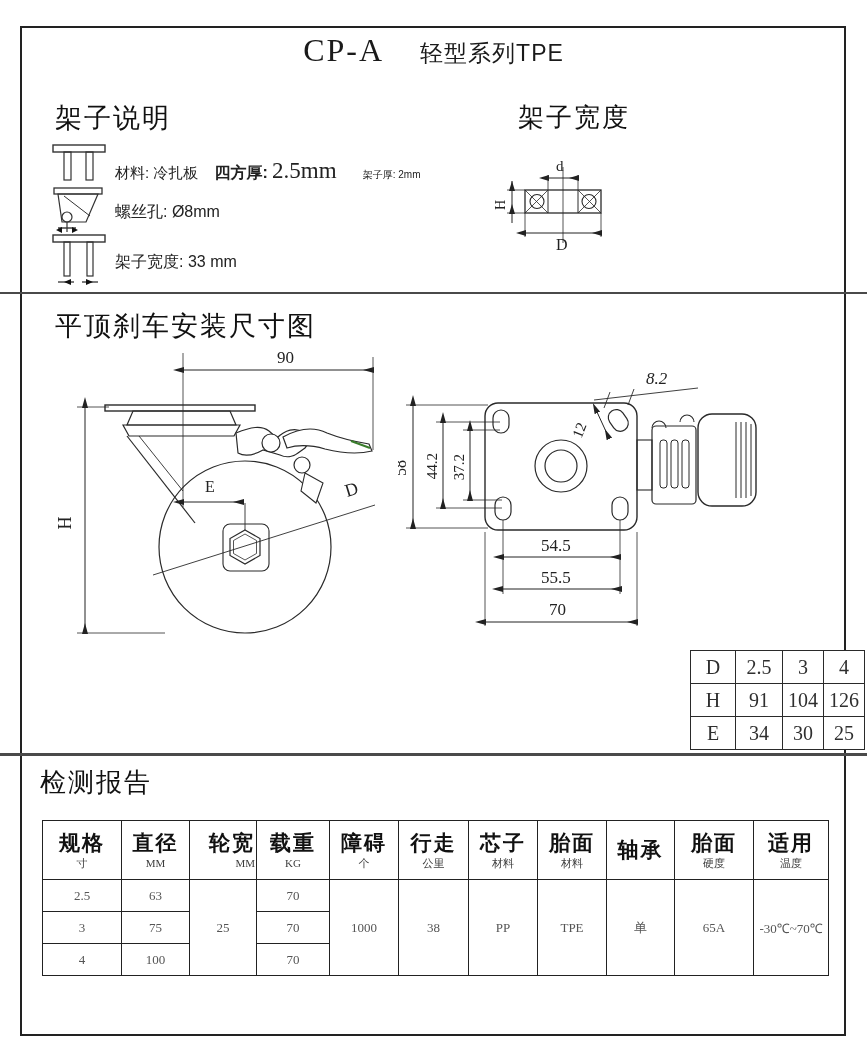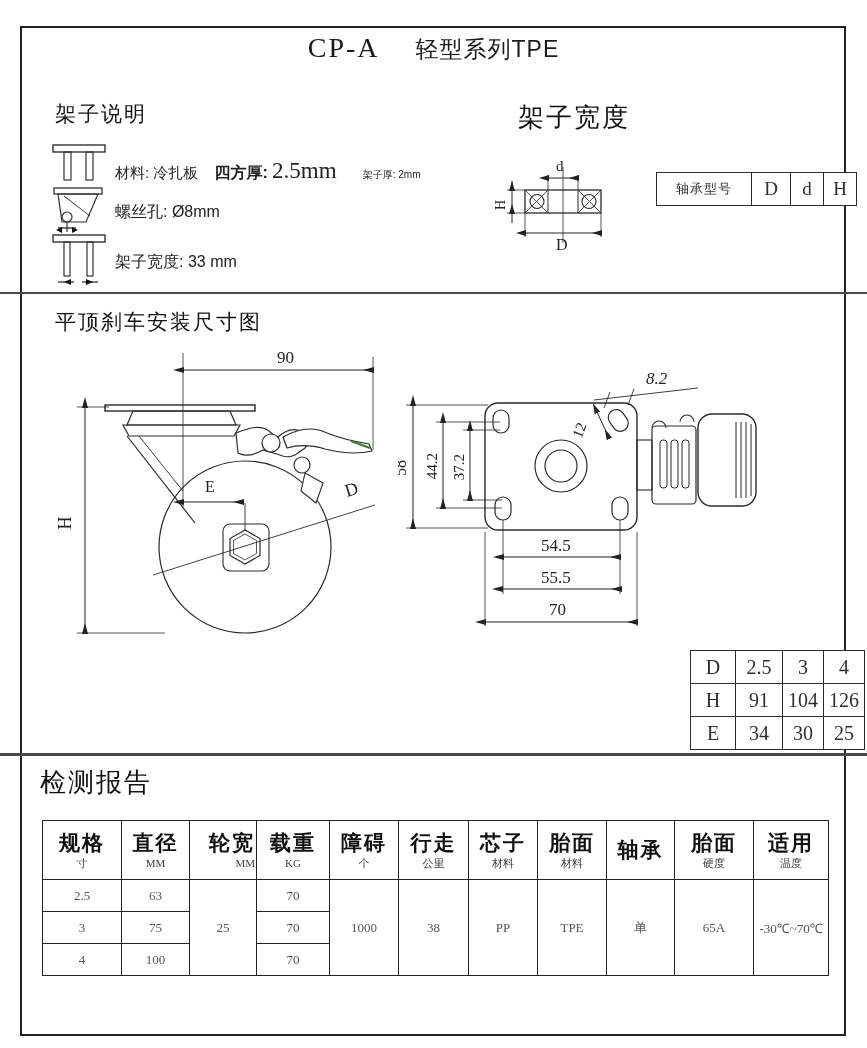--- a/index.html
+++ b/index.html
@@ -5,24 +5,24 @@
   html,body{margin:0;padding:0;}
   body{
     width:867px;height:1048px;background:#ffffff;position:relative;overflow:hidden;
     font-family:"Liberation Sans",sans-serif;color:#1a1a1a;
   }
   .abs{position:absolute;}
   
   .outer-border{left:20px;top:26px;width:822px;height:1006px;border:2px solid #222;}
   .divider{left:0;width:867px;background:#4a4a4a;}
   
-  .h-cn{font-size:21px;letter-spacing:2px;color:#111;}
+  .h-cn{font-size:27px;letter-spacing:2px;color:#111;}
   
   .title-row{left:0;top:32px;width:867px;text-align:center;}
-  .title-code{font-family:"Liberation Serif",serif;font-size:28px;letter-spacing:2px;}
+  .title-code{font-family:"Liberation Serif",serif;font-size:32px;letter-spacing:2px;}
   .title-series{font-size:23px;letter-spacing:1px;margin-left:36px;}
   
   .frame-row-text{font-size:15px;color:#222;white-space:nowrap;}
   .bold-lbl{font-weight:bold;font-size:16px;}
   .big-val{font-family:"Liberation Serif",serif;font-size:23px;}
   
   table{border-collapse:collapse;background:#fff;}
   .bearing-table td,.dhe-table td{border:1.6px solid #2a2a2a;text-align:center;vertical-align:middle;color:#2f2f2f;}
   .bearing-table td{height:30px;}
   .dhe-table td{height:30px;font-family:"Liberation Serif",serif;font-size:20px;}
@@ -119,26 +119,20 @@
   <line x1="12" y1="35" x2="30" y2="35" stroke="#2a2a2a" stroke-width="0.8"></line>
   <line x1="12" y1="58" x2="30" y2="58" stroke="#2a2a2a" stroke-width="0.8"></line>
   <line x1="17" y1="35" x2="17" y2="26" stroke="#222" stroke-width="1"></line>
   <line x1="17" y1="58" x2="17" y2="68" stroke="#222" stroke-width="1"></line>
   <line x1="17" y1="35" x2="17" y2="58" stroke="#222" stroke-width="1" marker-start="url(#arrB)" marker-end="url(#arrB)"></line>
   <text class="dim" x="10" y="50" font-size="14" transform="rotate(-90 10 50)" text-anchor="middle">H</text>
 </svg>
 
 <table class="abs bearing-table" style="left:656px;top:172px;">
   <tbody>
-      <tr>
-    <td style="width:92px;" class="bearing-model-h">轴承型号</td>
-    <td style="width:36px;" class="bearing-col-h">D</td>
-    <td style="width:30px;" class="bearing-col-h">d</td>
-    <td style="width:30px;" class="bearing-col-h">H</td>
-  </tr>
 </tbody>
   </table>
 
 <div class="abs h-cn" style="left:55px;top:308px;">平顶刹车安装尺寸图</div>
 
 <svg class="abs" style="left:55px;top:345px;" width="350" height="305" viewBox="0 0 350 305">
   <defs>
     <marker id="arrS" markerWidth="11" markerHeight="8" refX="10" refY="4" orient="auto">
       <path d="M0,4 L11,1 L11,7 Z" fill="#222"></path>
     </marker>

